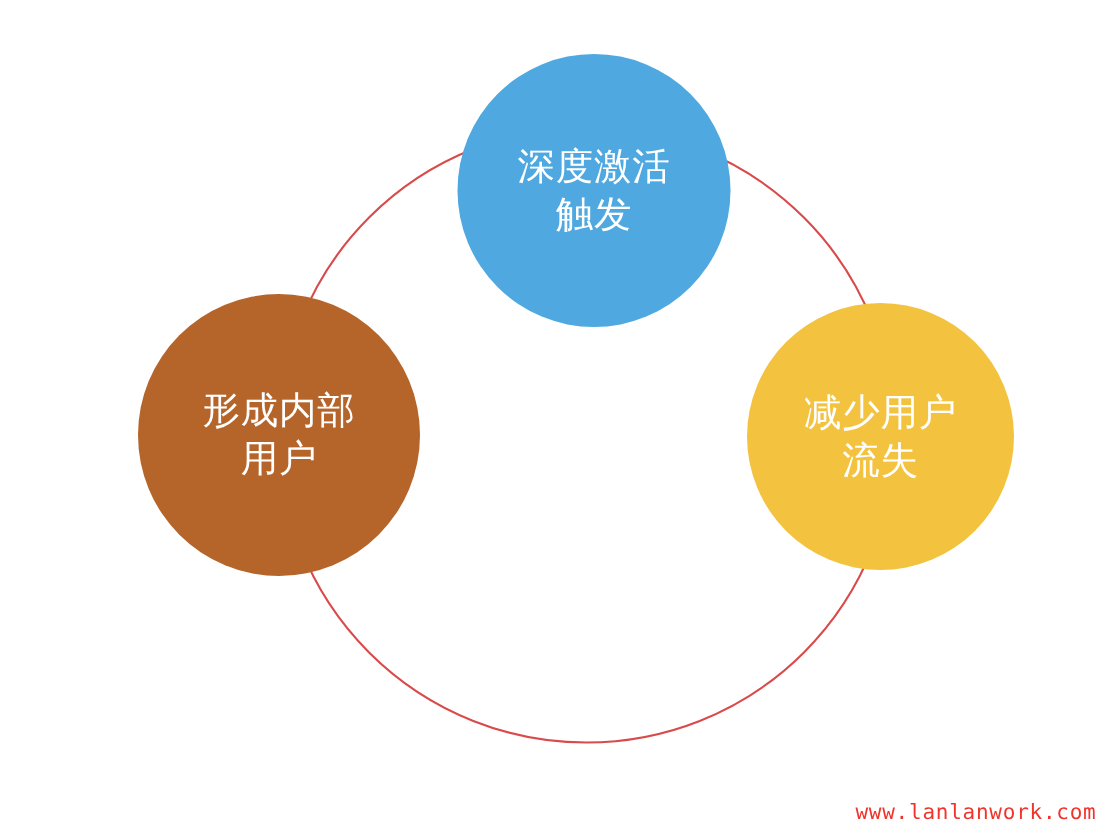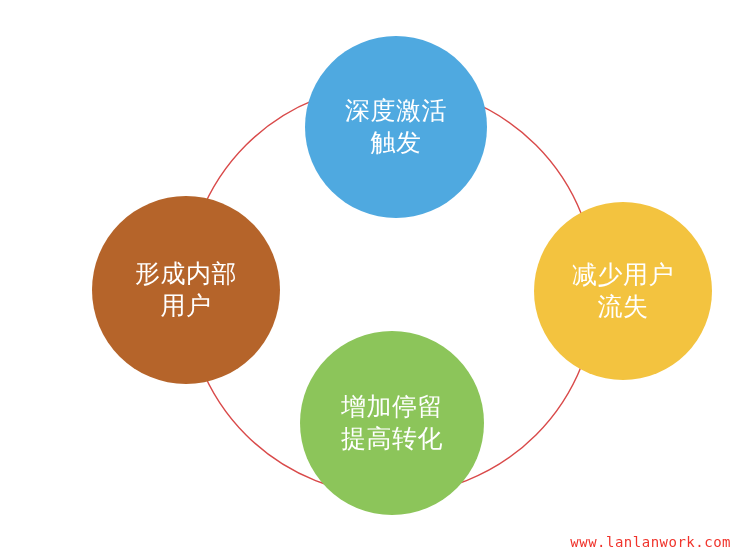--- a/index.html
+++ b/index.html
@@ -89,29 +89,25 @@
 
   <svg id="ring-layer" viewBox="0 0 739 558">
     <circle id="ring-circle" cx="391" cy="290" r="205" fill="none" stroke="#d94a4a" stroke-width="1.4"></circle>
   </svg>
 
   <div class="node" id="node-top" style="width: 182px; height: 182px; left: 305px; top: 36px; background: rgb(79, 169, 224); color: rgb(255, 255, 255);">
     <span class="node-label">深度激活
 触发</span>
   </div>
 
-  <div class="node" id="node-right" style="width: 178px; height: 178px; left: 534px; top: 202px; background: rgb(243, 195, 63); color: rgb(255, 255, 255);">
+  <div class="node" id="node-right" style="width: 178px; height: 178px; left: 498px; top: 202px; background: rgb(243, 195, 63); color: rgb(255, 255, 255);">
     <span class="node-label">减少用户
 流失</span>
   </div>
 
-  <div class="node" id="node-bottom" style="width: 184px; height: 184px; left: 300px; top: 331px; background: rgb(140, 197, 90); color: rgb(255, 255, 255);">
-    <span class="node-label">增加停留
-提高转化</span>
-  </div>
 
   <div class="node" id="node-left" style="width: 188px; height: 188px; left: 92px; top: 196px; background: rgb(181, 100, 42); color: rgb(255, 255, 255);">
     <span class="node-label">形成内部
 用户</span>
   </div>
 
   <div id="watermark" style="color: rgb(240, 52, 44); margin-top: 44px;">www.lanlanwork.com</div>
 
 </div>
 

